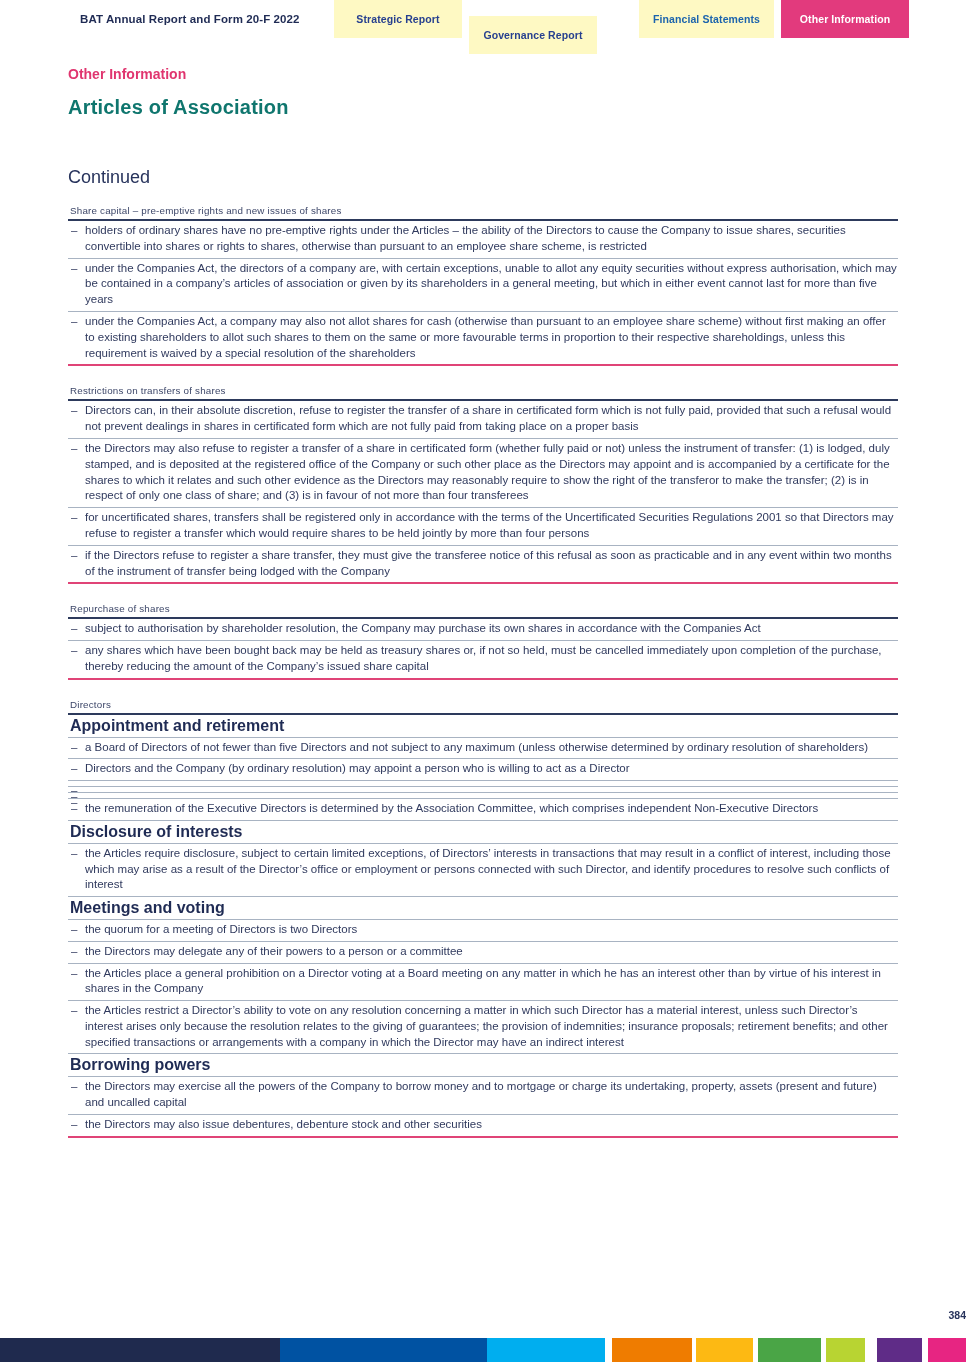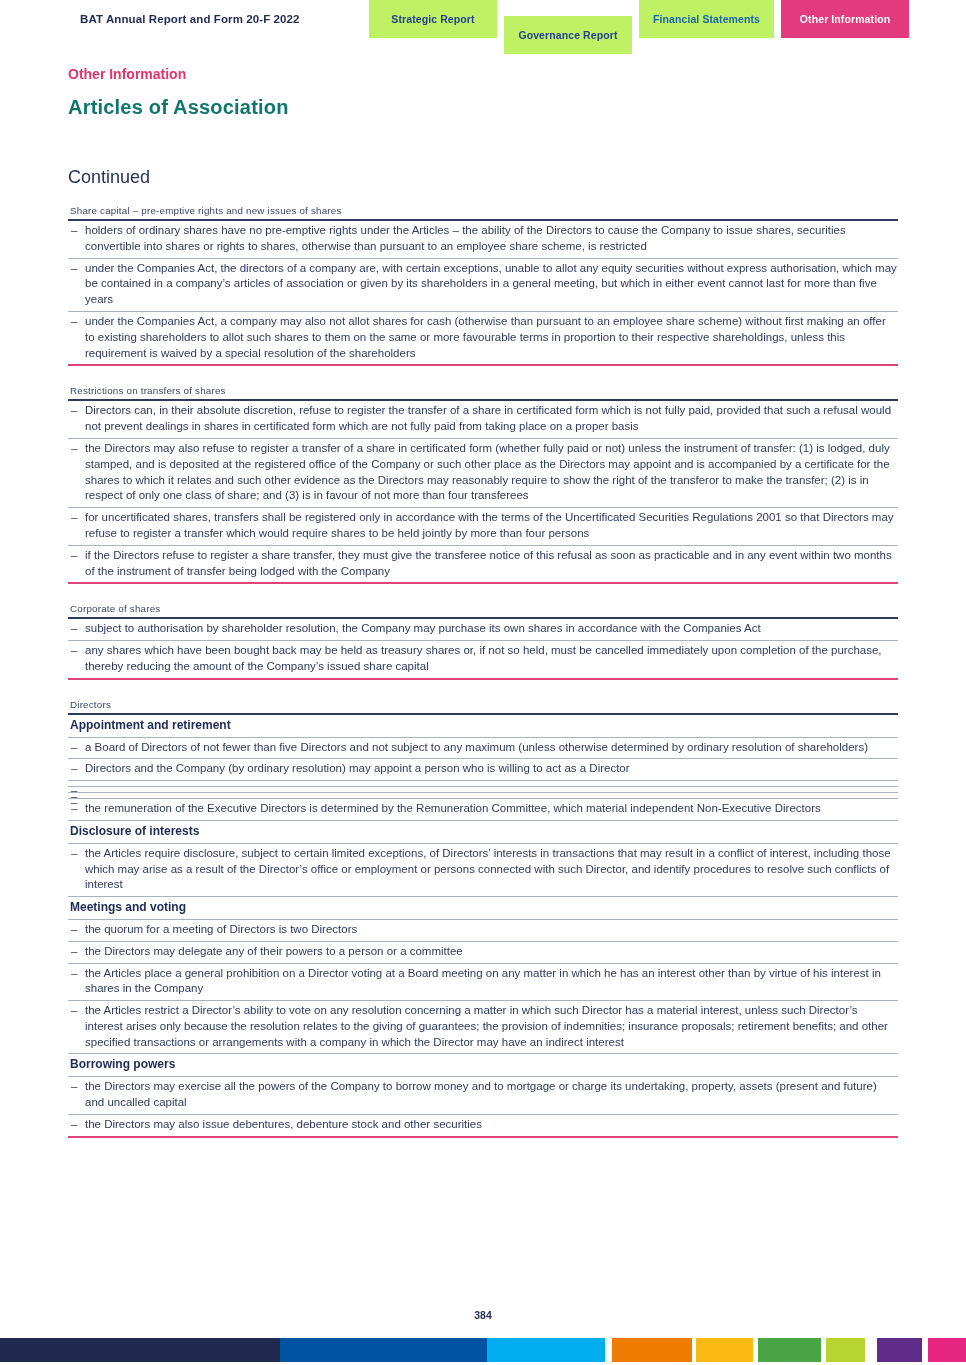--- a/index.html
+++ b/index.html
@@ -20,21 +20,21 @@
     position:absolute; left:68px; top:13px;
     font-size:11.5px; font-weight:bold; color:#1f2b54; letter-spacing:.1px;
   }
   .tabs {
     position:absolute; right:69px; top:0; height:38px;
     display:flex; gap:7px;
   }
   .tab {
     height:38px; display:flex; align-items:center; justify-content:center;
     padding:0 14px; min-width:128px;
-    background:#bef264;
+    background:#fef9c3;
     font-size:10.5px; font-weight:bold; letter-spacing:.1px;
     cursor:pointer; white-space:nowrap;
   }
   .tab.active { color:#ffffff !important; }
 
   
   .eyebrow {
     position:absolute; left:68px; top:66px;
     font-size:14px; font-weight:bold; color:#e0356f;
   }
@@ -59,44 +59,44 @@
   }
   .row {
     border-bottom:1px solid #a8b3c2;
     padding:2px 0 3px 0;
     font-size:11.5px; line-height:15.8px;
   }
   .section .row:last-child { border-bottom:2px solid #e04477; }
   .row.item { position:relative; padding-left:17px; }
   .row.item .dash { position:absolute; left:3px; }
   .row.subhead {
-    font-size:12px; font-weight:bold; color:#1f2b54;
+    font-size:16px; font-weight:bold; color:#1f2b54;
     padding:3px 0 3px 2px;
   }
 
   
   .page-number {
     position:absolute; left:0; bottom:44px; width:966px;
-    text-align:center; font-size:10.5px; font-weight:bold; color:#27335c;
+    text-align:right; font-size:10.5px; font-weight:bold; color:#27335c;
   }
   .color-bar {
     position:absolute; left:0; bottom:3px; height:24px; width:966px;
     display:flex;
   }
   .color-seg { height:100%; }
 </style>
 </head>
 <body>
 
 <div class="header">
   <div class="brand">BAT Annual Report and Form 20-F 2022</div>
   <div class="tabs">
       <div class="tab" style="color: rgb(39, 64, 143);">Strategic Report</div>
       <div class="tab" style="color: rgb(39, 64, 143); margin-top: 16px;">Governance Report</div>
-      <div class="tab" style="color: rgb(28, 100, 173);">Financial Statements</div>
+      <div class="tab" style="color: rgb(28, 100, 173); margin-left: 35px;">Financial Statements</div>
       <div class="tab active" style="color: rgb(255, 255, 255); background: rgb(226, 58, 125);">Other Information</div>
     </div>
 </div>
 
 <div class="eyebrow">Other Information</div>
 <div class="page-title">Articles of Association</div>
 <div class="page-subtitle">Continued</div>
 
 <div class="content">
     <div class="section">
@@ -106,33 +106,33 @@
       <div class="row item"><span class="dash">–</span><span class="txt">under the Companies Act, a company may also not allot shares for cash (otherwise than pursuant to an employee share scheme) without first making an offer to existing shareholders to allot such shares to them on the same or more favourable terms in proportion to their respective shareholdings, unless this requirement is waived by a special resolution of the shareholders</span></div>
     </div>
     <div class="section">
       <div class="sec-label">Restrictions on transfers of shares</div>
       <div class="row item"><span class="dash">–</span><span class="txt">Directors can, in their absolute discretion, refuse to register the transfer of a share in certificated form which is not fully paid, provided that such a refusal would not prevent dealings in shares in certificated form which are not fully paid from taking place on a proper basis</span></div>
       <div class="row item"><span class="dash">–</span><span class="txt">the Directors may also refuse to register a transfer of a share in certificated form (whether fully paid or not) unless the instrument of transfer: (1) is lodged, duly stamped, and is deposited at the registered office of the Company or such other place as the Directors may appoint and is accompanied by a certificate for the shares to which it relates and such other evidence as the Directors may reasonably require to show the right of the transferor to make the transfer; (2) is in respect of only one class of share; and (3) is in favour of not more than four transferees</span></div>
       <div class="row item"><span class="dash">–</span><span class="txt">for uncertificated shares, transfers shall be registered only in accordance with the terms of the Uncertificated Securities Regulations 2001 so that Directors may refuse to register a transfer which would require shares to be held jointly by more than four persons</span></div>
       <div class="row item"><span class="dash">–</span><span class="txt">if the Directors refuse to register a share transfer, they must give the transferee notice of this refusal as soon as practicable and in any event within two months of the instrument of transfer being lodged with the Company</span></div>
     </div>
     <div class="section">
-      <div class="sec-label">Corporate of shares</div>
+      <div class="sec-label">Repurchase of shares</div>
       <div class="row item"><span class="dash">–</span><span class="txt">subject to authorisation by shareholder resolution, the Company may purchase its own shares in accordance with the Companies Act</span></div>
       <div class="row item"><span class="dash">–</span><span class="txt">any shares which have been bought back may be held as treasury shares or, if not so held, must be cancelled immediately upon completion of the purchase, thereby reducing the amount of the Company’s issued share capital</span></div>
     </div>
     <div class="section">
       <div class="sec-label">Directors</div>
       <div class="row subhead">Appointment and retirement</div>
       <div class="row item"><span class="dash">–</span><span class="txt">a Board of Directors of not fewer than five Directors and not subject to any maximum (unless otherwise determined by ordinary resolution of shareholders)</span></div>
       <div class="row item"><span class="dash">–</span><span class="txt">Directors and the Company (by ordinary resolution) may appoint a person who is willing to act as a Director</span></div>
       <div class="row item"><span class="dash">–</span></div>
       <div class="row item"><span class="dash">–</span></div>
       <div class="row item"><span class="dash">–</span></div>
-      <div class="row item"><span class="dash">–</span><span class="txt">the remuneration of the Executive Directors is determined by the Remuneration Committee, which material independent Non-Executive Directors</span></div>
+      <div class="row item"><span class="dash">–</span><span class="txt">the remuneration of the Executive Directors is determined by the Association Committee, which comprises independent Non-Executive Directors</span></div>
       <div class="row subhead">Disclosure of interests</div>
       <div class="row item"><span class="dash">–</span><span class="txt">the Articles require disclosure, subject to certain limited exceptions, of Directors’ interests in transactions that may result in a conflict of interest, including those which may arise as a result of the Director’s office or employment or persons connected with such Director, and identify procedures to resolve such conflicts of interest</span></div>
       <div class="row subhead">Meetings and voting</div>
       <div class="row item"><span class="dash">–</span><span class="txt">the quorum for a meeting of Directors is two Directors</span></div>
       <div class="row item"><span class="dash">–</span><span class="txt">the Directors may delegate any of their powers to a person or a committee</span></div>
       <div class="row item"><span class="dash">–</span><span class="txt">the Articles place a general prohibition on a Director voting at a Board meeting on any matter in which he has an interest other than by virtue of his interest in shares in the Company</span></div>
       <div class="row item"><span class="dash">–</span><span class="txt">the Articles restrict a Director’s ability to vote on any resolution concerning a matter in which such Director has a material interest, unless such Director’s interest arises only because the resolution relates to the giving of guarantees; the provision of indemnities; insurance proposals; retirement benefits; and other specified transactions or arrangements with a company in which the Director may have an indirect interest</span></div>
       <div class="row subhead">Borrowing powers</div>
       <div class="row item"><span class="dash">–</span><span class="txt">the Directors may exercise all the powers of the Company to borrow money and to mortgage or charge its undertaking, property, assets (present and future) and uncalled capital</span></div>
       <div class="row item"><span class="dash">–</span><span class="txt">the Directors may also issue debentures, debenture stock and other securities</span></div>

